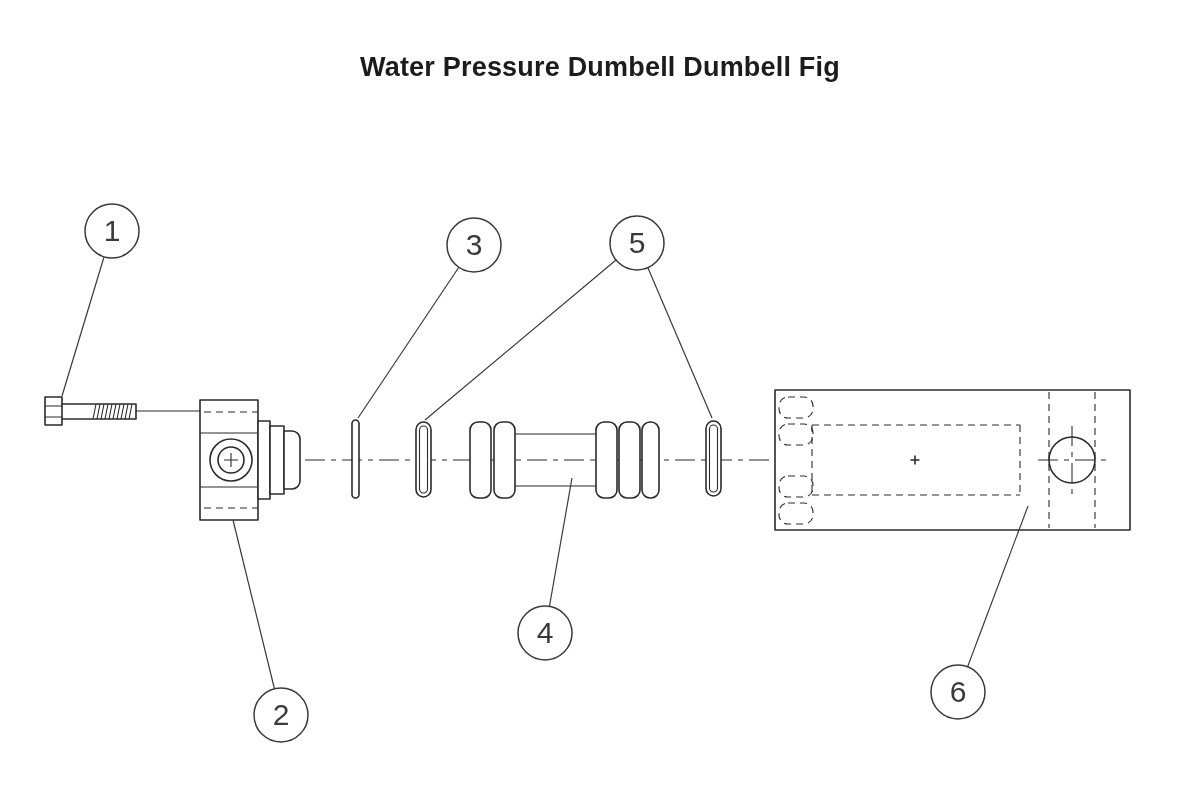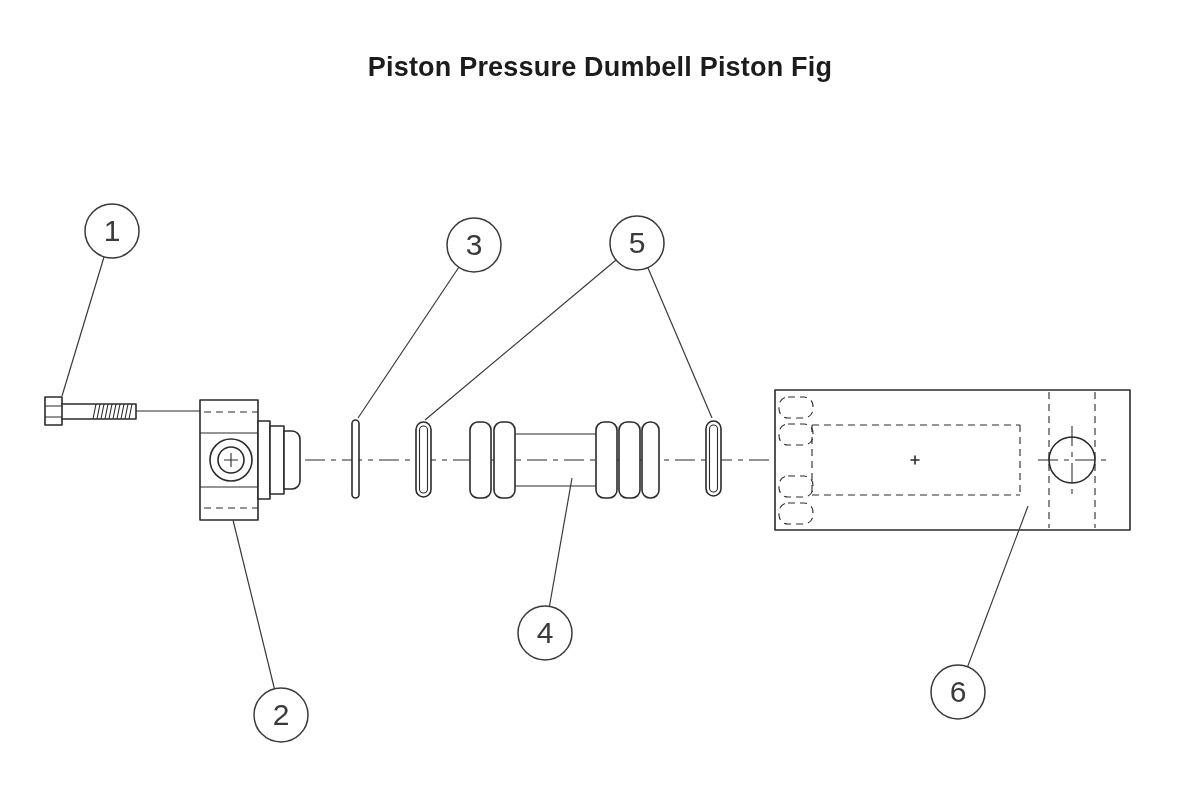--- a/index.html
+++ b/index.html
@@ -16,21 +16,21 @@
   .leader{stroke:#3a3a3a;stroke-width:1.2;fill:none;}
   .balloon{stroke:#3a3a3a;stroke-width:1.5;fill:#ffffff;}
   .num{font-family:"Liberation Sans",sans-serif;font-size:30px;fill:#3a3a3a;
        text-anchor:middle;font-weight:400;}
 </style>
 </head>
 <body>
 
 <div class="page">
 
-  <div class="title">Piston Pressure Dumbell Piston Fig</div>
+  <div class="title">Water Pressure Dumbell Dumbell Fig</div>
 
   <svg width="1200" height="800" viewBox="0 0 1200 800">
 
     <path class="cl" d="M305 460 H775"></path>
     <path class="thin" d="M136 411 H200"></path>
 
     <g>
       <rect class="pt" x="45" y="397" width="17" height="28"></rect>
       <path class="thin" d="M45 406 H62 M45 417 H62"></path>
       <path class="ln" d="M62 404 H136 V419 H62"></path>

